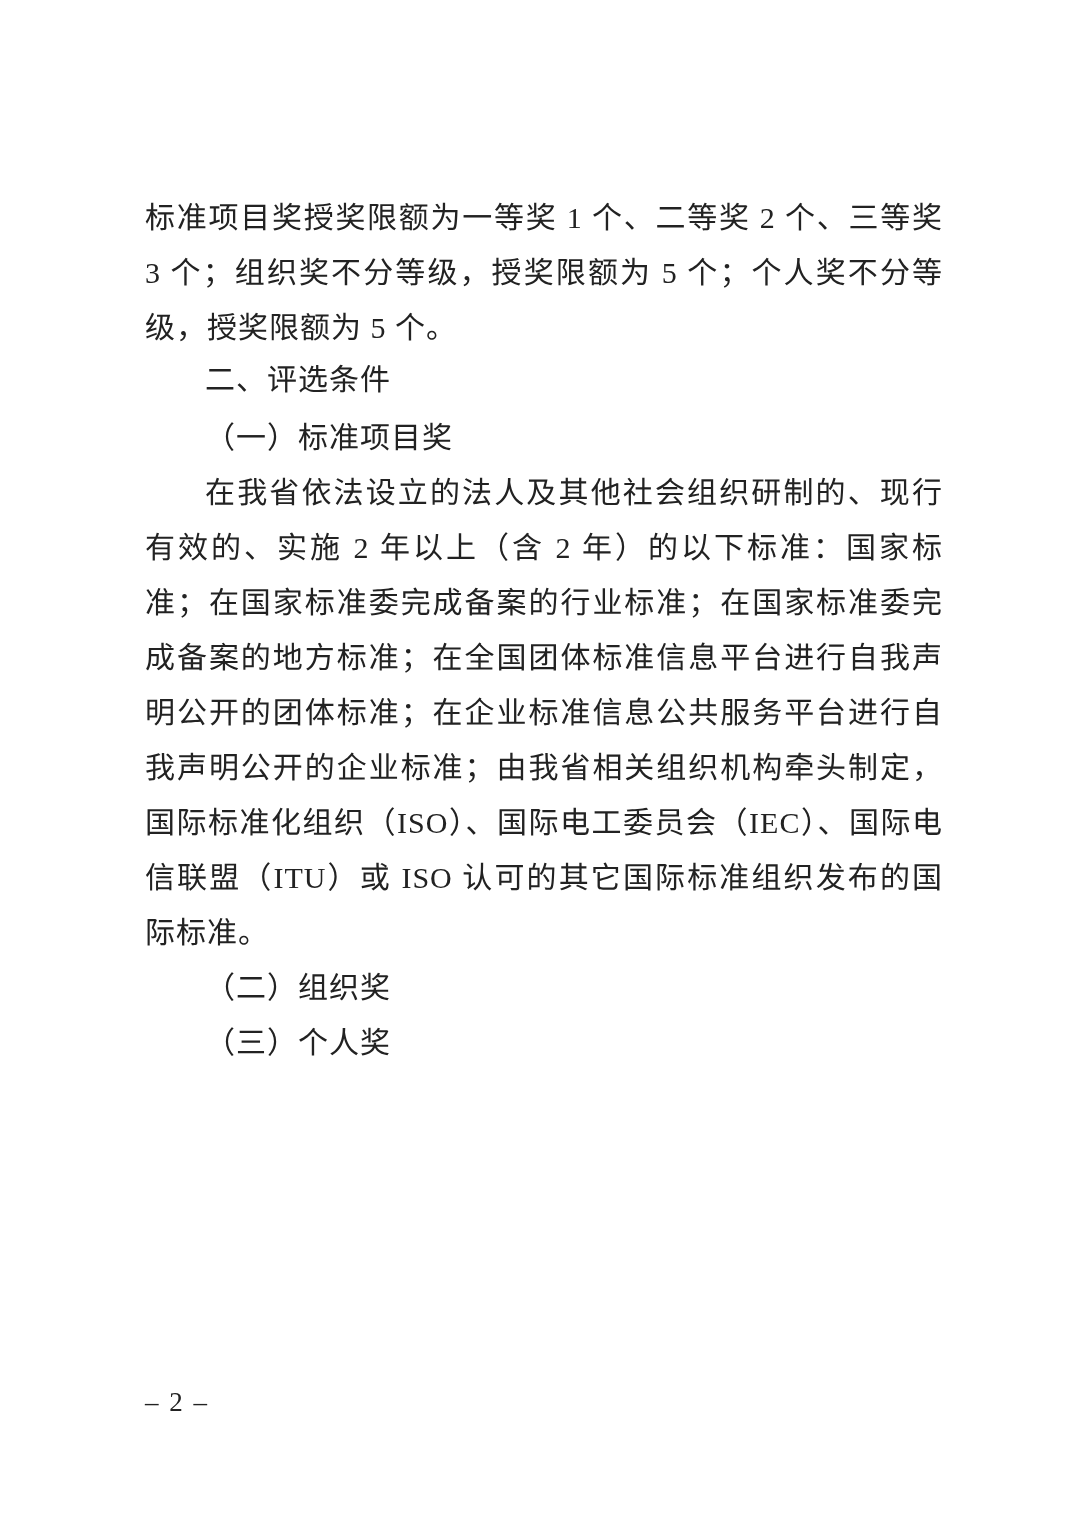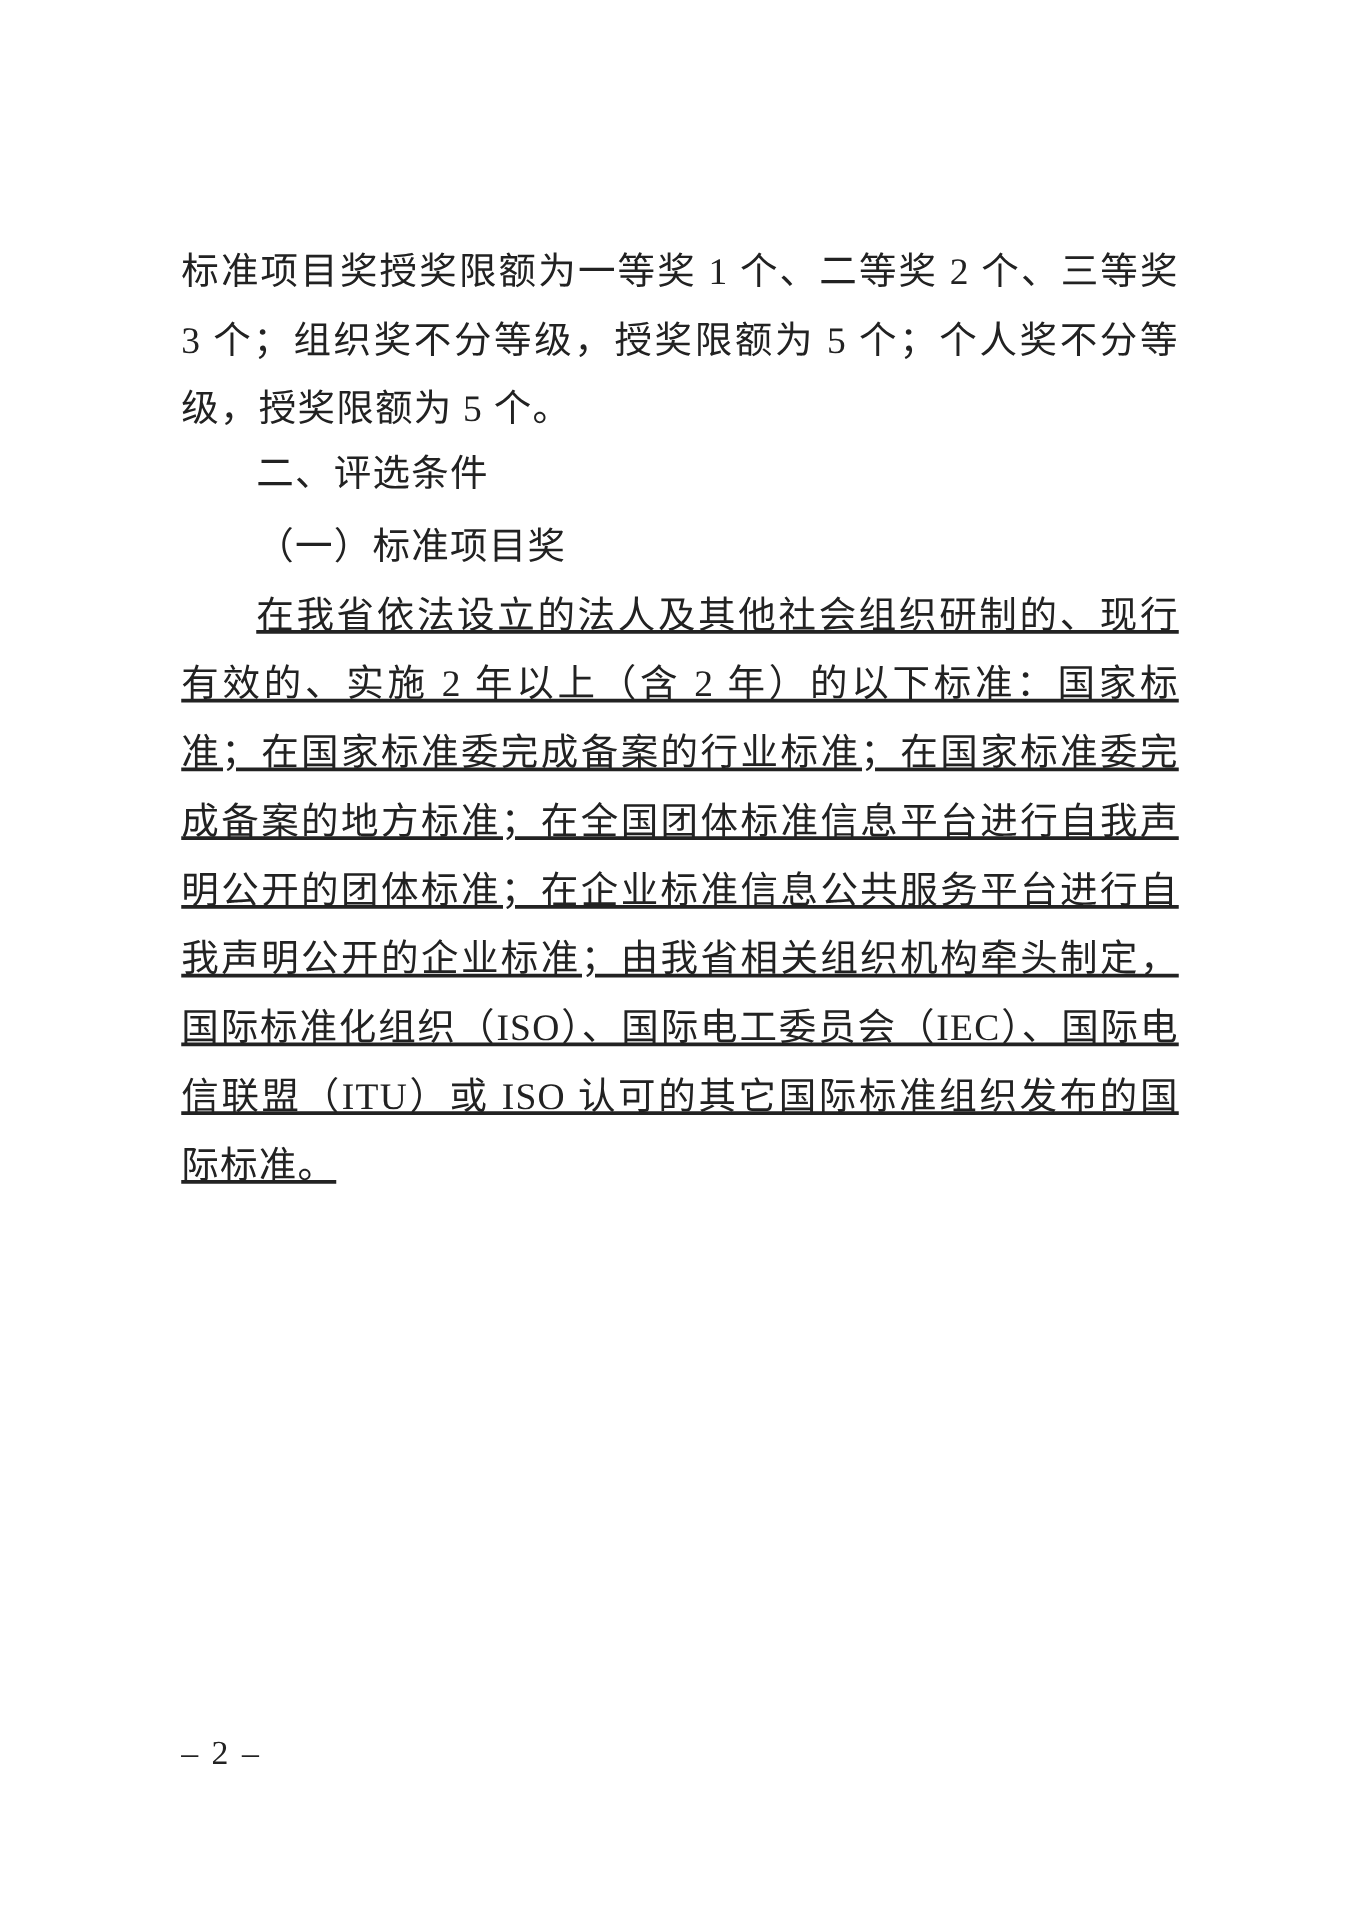--- a/index.html
+++ b/index.html
@@ -32,21 +32,20 @@
     text-align: justify;
     text-justify: inter-ideograph;
     font-weight: 400;
     color: #222222;
   }
   .body-para {
     font-family: "Liberation Serif", "DejaVu Serif", serif;
   }
   .indent {
     text-indent: 2em;
-    text-decoration: underline;
   }
   .section-heading {
     font-family: Liberation Mono, monospace;
     font-weight: 700;
     text-indent: 2em;
     font-size: 31px;
   }
   .subsection-heading {
     font-family: Liberation Sans, sans-serif;
     text-indent: 2em;
@@ -69,20 +68,22 @@
   <div class="content">
 
     <p class="body-para">标准项目奖授奖限额为一等奖 1 个、二等奖 2 个、三等奖 3 个；组织奖不分等级，授奖限额为 5 个；个人奖不分等级，授奖限额为 5 个。</p>
 
     <h2 class="section-heading">二、评选条件</h2>
 
     <h3 class="subsection-heading">（一）标准项目奖</h3>
 
     <p class="body-para indent">在我省依法设立的法人及其他社会组织研制的、现行有效的、实施 2 年以上（含 2 年）的以下标准：国家标准；在国家标准委完成备案的行业标准；在国家标准委完成备案的地方标准；在全国团体标准信息平台进行自我声明公开的团体标准；在企业标准信息公共服务平台进行自我声明公开的企业标准；由我省相关组织机构牵头制定，国际标准化组织（ISO）、国际电工委员会（IEC）、国际电信联盟（ITU）或 ISO 认可的其它国际标准组织发布的国际标准。</p>
 
+    <h3 class="subsection-heading">（二）组织奖</h3>
 
 
+    <h3 class="subsection-heading">（三）个人奖</h3>
 
 
   </div>
 
   <div class="footer">– 2 –</div>
 </div>
 
 </body></html>

